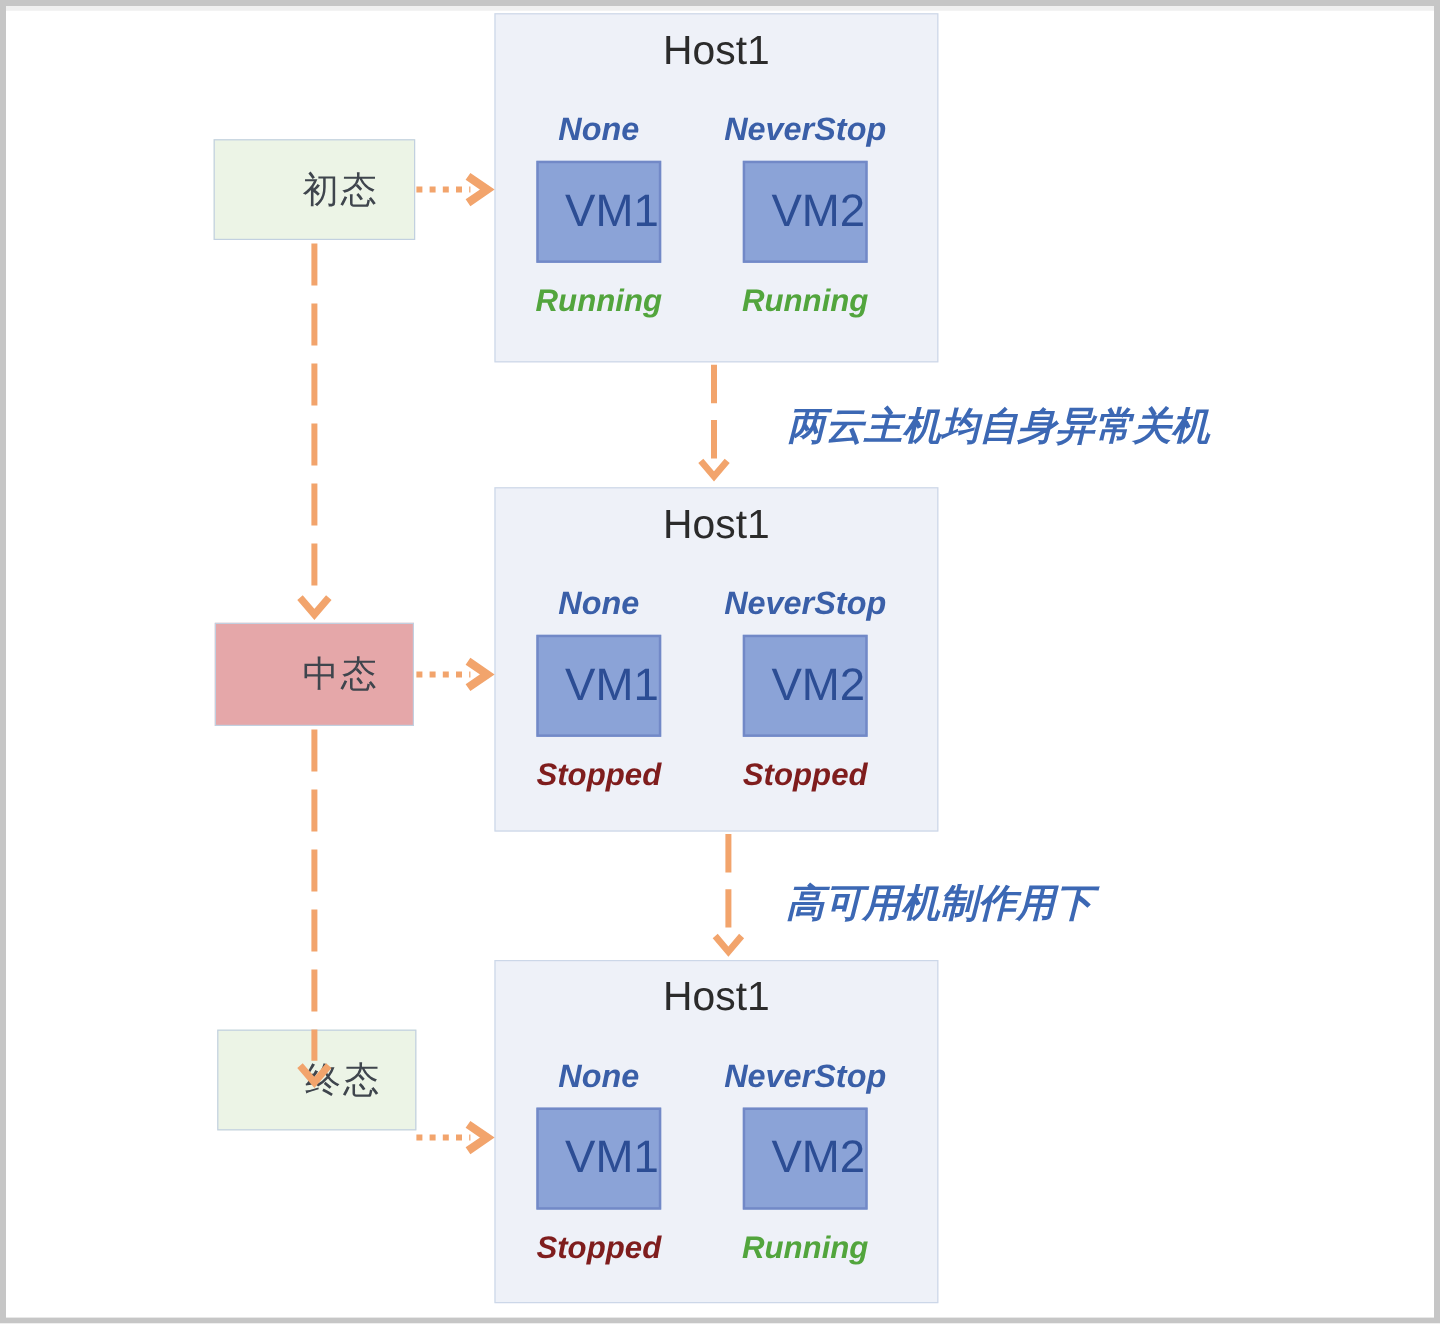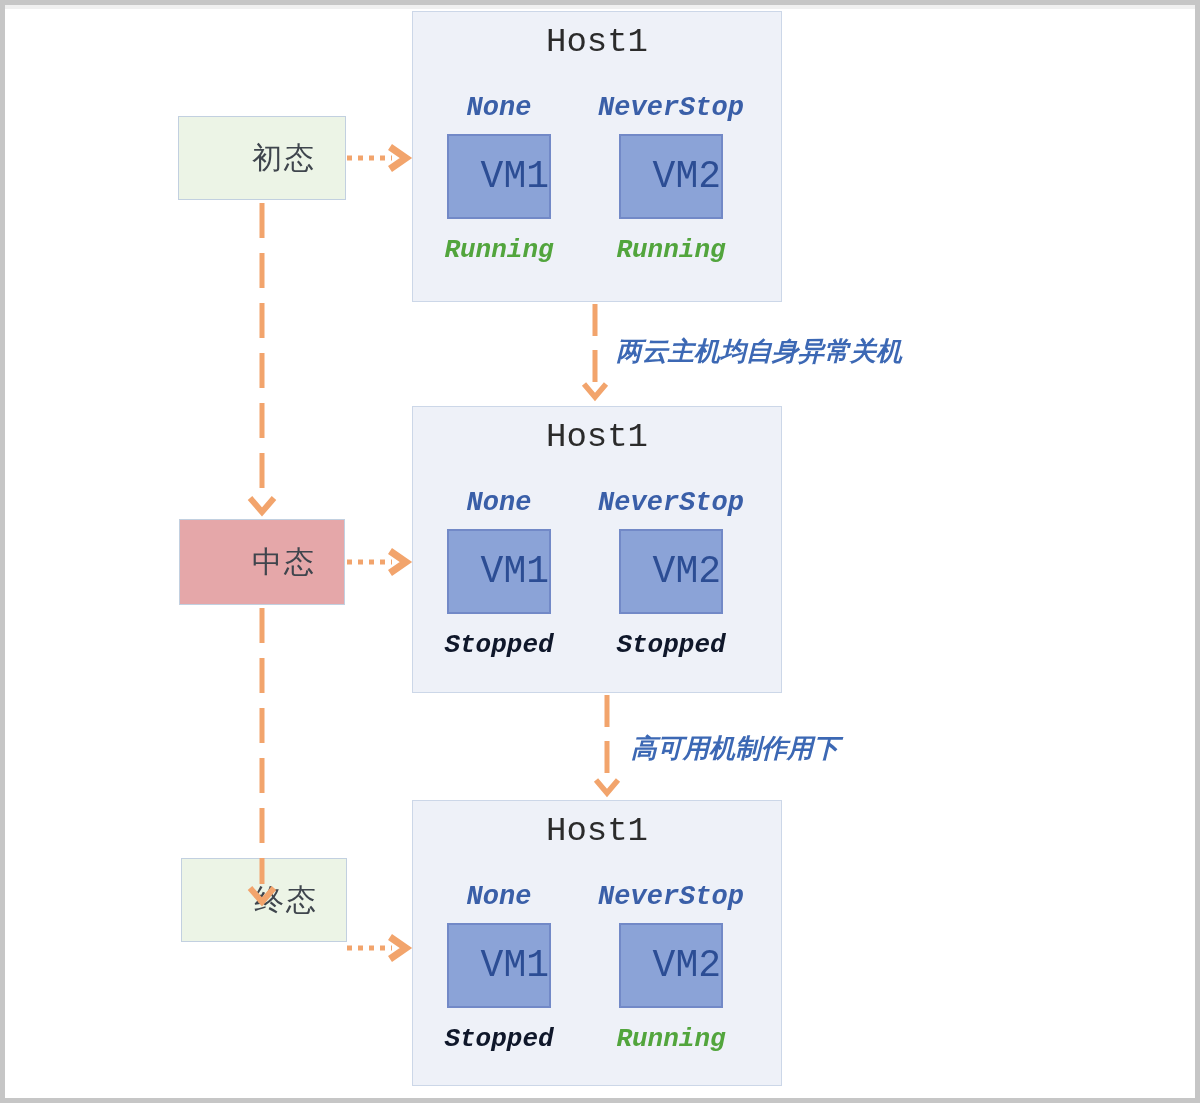--- a/index.html
+++ b/index.html
@@ -27,21 +27,20 @@
   #state-middle {left:174px;top:514px;width:166px;height:86px;background:#e5a7a9;align-items:center;}
   #state-final  {left:176px;top:853px;width:166px;height:84px;background:#ecf4e6;}
 
   
   .host-box{
     position:absolute;
     box-sizing:border-box;
     width:370px;
     background:#eef1f8;
     border:1px solid #ccd7e8;
-    font-family:Liberation Mono, monospace;
   }
   #host-1{left:407px;top:6px;height:291px;}
   #host-2{left:407px;top:401px;height:287px;}
   #host-3{left:407px;top:795px;height:286px;}
 
   .host-title{
     padding-top:8px;height:44px;line-height:44px;
     text-align:center;font-size:34px;color:#2b2b2b;
   }
   .vm-grid{position:absolute;left:0;top:76px;width:100%;}
@@ -54,30 +53,31 @@
   }
   .vm-box{
     box-sizing:border-box;
     width:104px;height:85px;margin:6px auto 0;
     background:#8ba3d7;border:2px solid #7289c7;
     display:flex;align-items:center;justify-content:flex-end;
     font-size:38px;color:#2c4d94;
   }
   .vm-status{margin-top:16px;font-size:26px;font-style:italic;font-weight:700;}
   .vm-status .running{color:#52a53d;}
-  .vm-status .stopped{color:#0f172a;}
+  .vm-status .stopped{color:#7f1d1d;}
 
   
   .annotation{
     position:absolute;
-    font-size:26px;font-style:italic;font-weight:600;color:#3c68b4;
+    font-size:32px;font-style:italic;font-weight:600;color:#3c68b4;
     white-space:nowrap;
+    margin-left:40px;
   }
   #annotation-1{left:611px;top:329px;}
-  #annotation-2{left:626px;top:726px;}
+  #annotation-2{left:610px;top:726px;}
 
   
   .arrow-layer{
     position:absolute;left:-5px;top:-5px;width:1200px;height:1103px;
     pointer-events:none;
   }
 </style>
 </head>
 <body>
 

